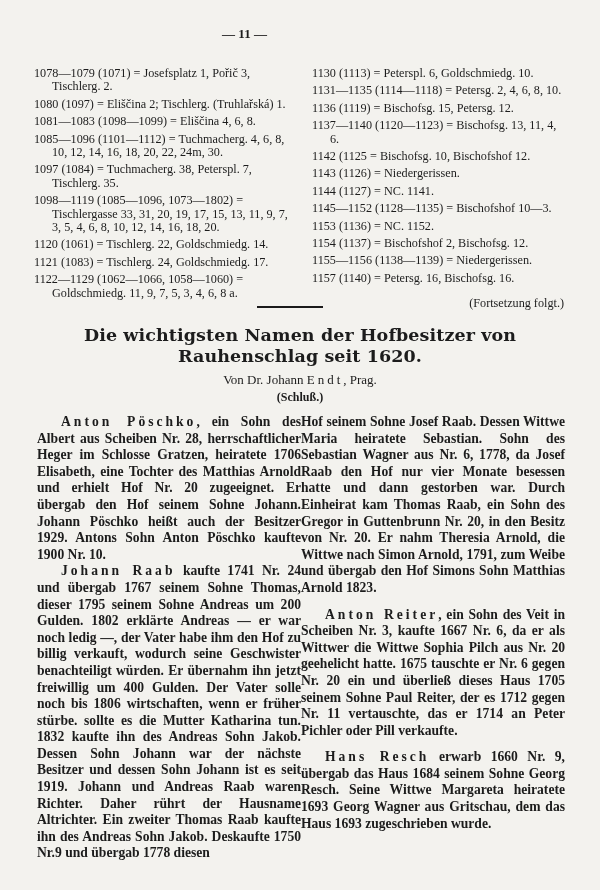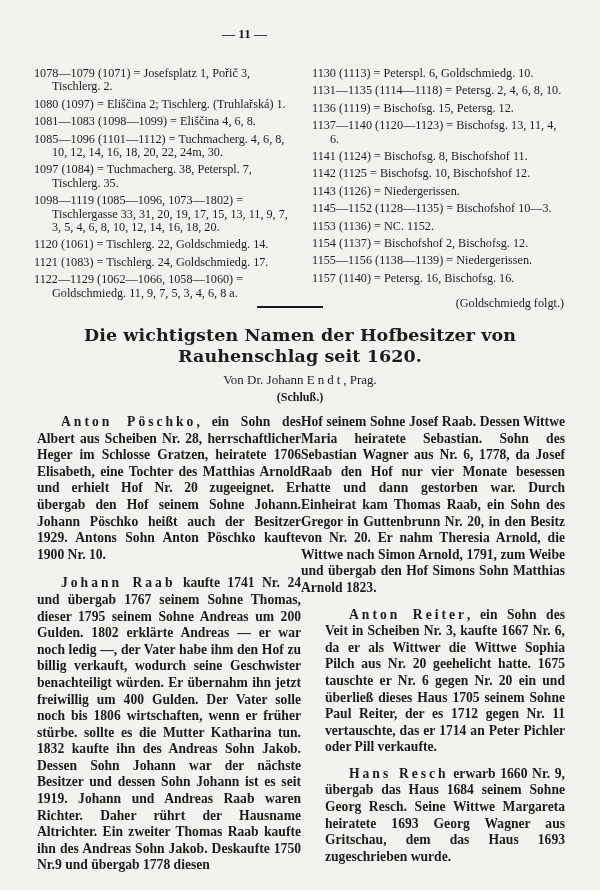--- a/index.html
+++ b/index.html
@@ -53,22 +53,22 @@
   }
   .body-cols {
     position: absolute; top: 414px; left: 28px; width: 546px;
     display: flex; justify-content: center;
     font-family: "Liberation Serif", serif; font-weight: bold;
     font-size: 13.6px; line-height: 16.6px;
   }
   .body-col { width: 264px; text-align: justify; }
   .body-col p { margin: 0; text-indent: 24px; }
   .body-col p.cont { text-indent: 0; }
-  .body-col p + p { margin-top: 12px; }
-  .body-col p.spaced-para { margin-top: 10px; margin-left: 24px; }
+  .body-col p + p { margin-top: 0; }
+  .body-col p.spaced-para { margin-top: 10px; }
   .name-spaced { letter-spacing: 3px; }
 </style>
 </head>
 <body>
 
 <div class="page">
 
   <div class="page-number">— 11 —</div>
 
   <div class="index">
@@ -81,29 +81,29 @@
       <p class="entry">1098—1119 (1085—1096, 1073—1802) = Tischlergasse 33, 31, 20, 19, 17, 15, 13, 11, 9, 7, 3, 5, 4, 6, 8, 10, 12, 14, 16, 18, 20.</p>
       <p class="entry">1120 (1061) = Tischlerg. 22, Goldschmiedg. 14.</p>
       <p class="entry">1121 (1083) = Tischlerg. 24, Goldschmiedg. 17.</p>
       <p class="entry">1122—1129 (1062—1066, 1058—1060) = Goldschmiedg. 11, 9, 7, 5, 3, 4, 6, 8 a.</p>
     </div>
     <div class="index-col right">
       <p class="entry">1130 (1113) = Peterspl. 6, Goldschmiedg. 10.</p>
       <p class="entry">1131—1135 (1114—1118) = Petersg. 2, 4, 6, 8, 10.</p>
       <p class="entry">1136 (1119) = Bischofsg. 15, Petersg. 12.</p>
       <p class="entry">1137—1140 (1120—1123) = Bischofsg. 13, 11, 4, 6.</p>
-      <p class="entry">1141 (1124) = Bischofsg. 8, Bischofshof 11.</p>
       <p class="entry gap">1142 (1125 = Bischofsg. 10, Bischofshof 12.</p>
       <p class="entry">1143 (1126) = Niedergerissen.</p>
+      <p class="entry">1144 (1127) = NC. 1141.</p>
       <p class="entry">1145—1152 (1128—1135) = Bischofshof 10—3.</p>
       <p class="entry">1153 (1136) = NC. 1152.</p>
       <p class="entry">1154 (1137) = Bischofshof 2, Bischofsg. 12.</p>
       <p class="entry">1155—1156 (1138—1139) = Niedergerissen.</p>
       <p class="entry">1157 (1140) = Petersg. 16, Bischofsg. 16.</p>
-      <div class="continued">(Goldschmiedg folgt.)</div>
+      <div class="continued">(Fortsetzung folgt.)</div>
     </div>
   </div>
 
   <div class="rule"></div>
 
   <div class="title">Die wichtigsten Namen der Hofbesitzer von Rauhenschlag seit 1620.</div>
 
   <div class="byline">
     <span>Von Dr. Johann</span>
     <span class="spaced">Endt</span><span>, Prag.</span>

